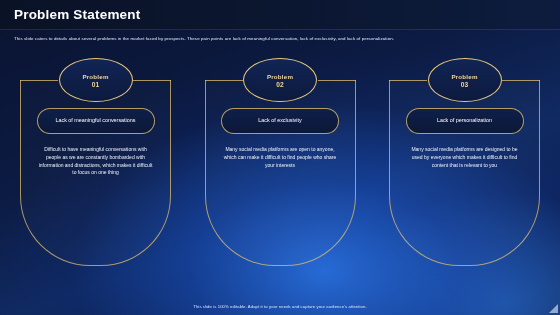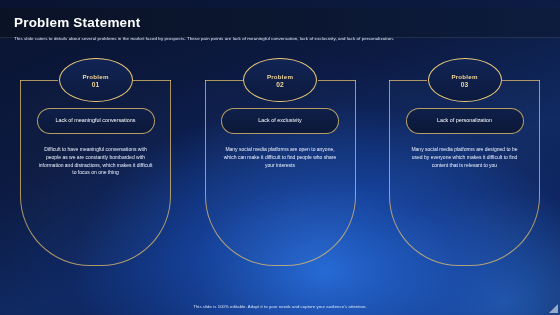--- a/index.html
+++ b/index.html
@@ -17,21 +17,21 @@
     width: 560px; height: 315px;
     background:
       radial-gradient(ellipse 420px 280px at 58% 86%, rgba(40,110,220,0.95) 0%, rgba(25,80,190,0.55) 32%, rgba(12,40,120,0.18) 60%, rgba(10,25,80,0) 78%),
       radial-gradient(ellipse 300px 200px at 90% 96%, rgba(60,150,255,0.55) 0%, rgba(20,60,160,0.18) 55%, rgba(10,25,80,0) 80%),
       linear-gradient(160deg, #0a1330 0%, #0c1b43 38%, #102a62 62%, #0a1638 100%);
     overflow: hidden;
   }
   
   .header {
     position: absolute;
-    left: 0; top: 8px;
+    left: 0; top: 0;
     width: 100%;
     height: 30px;
     background: linear-gradient(90deg, #0a1226 0%, #0b162f 45%, #0d1c3e 100%);
     border-bottom: 1px solid rgba(255,255,255,0.10);
   }
   .header-title {
     position: absolute;
     left: 14px; top: 7px;
     font-size: 13.5px;
     font-weight: bold;

